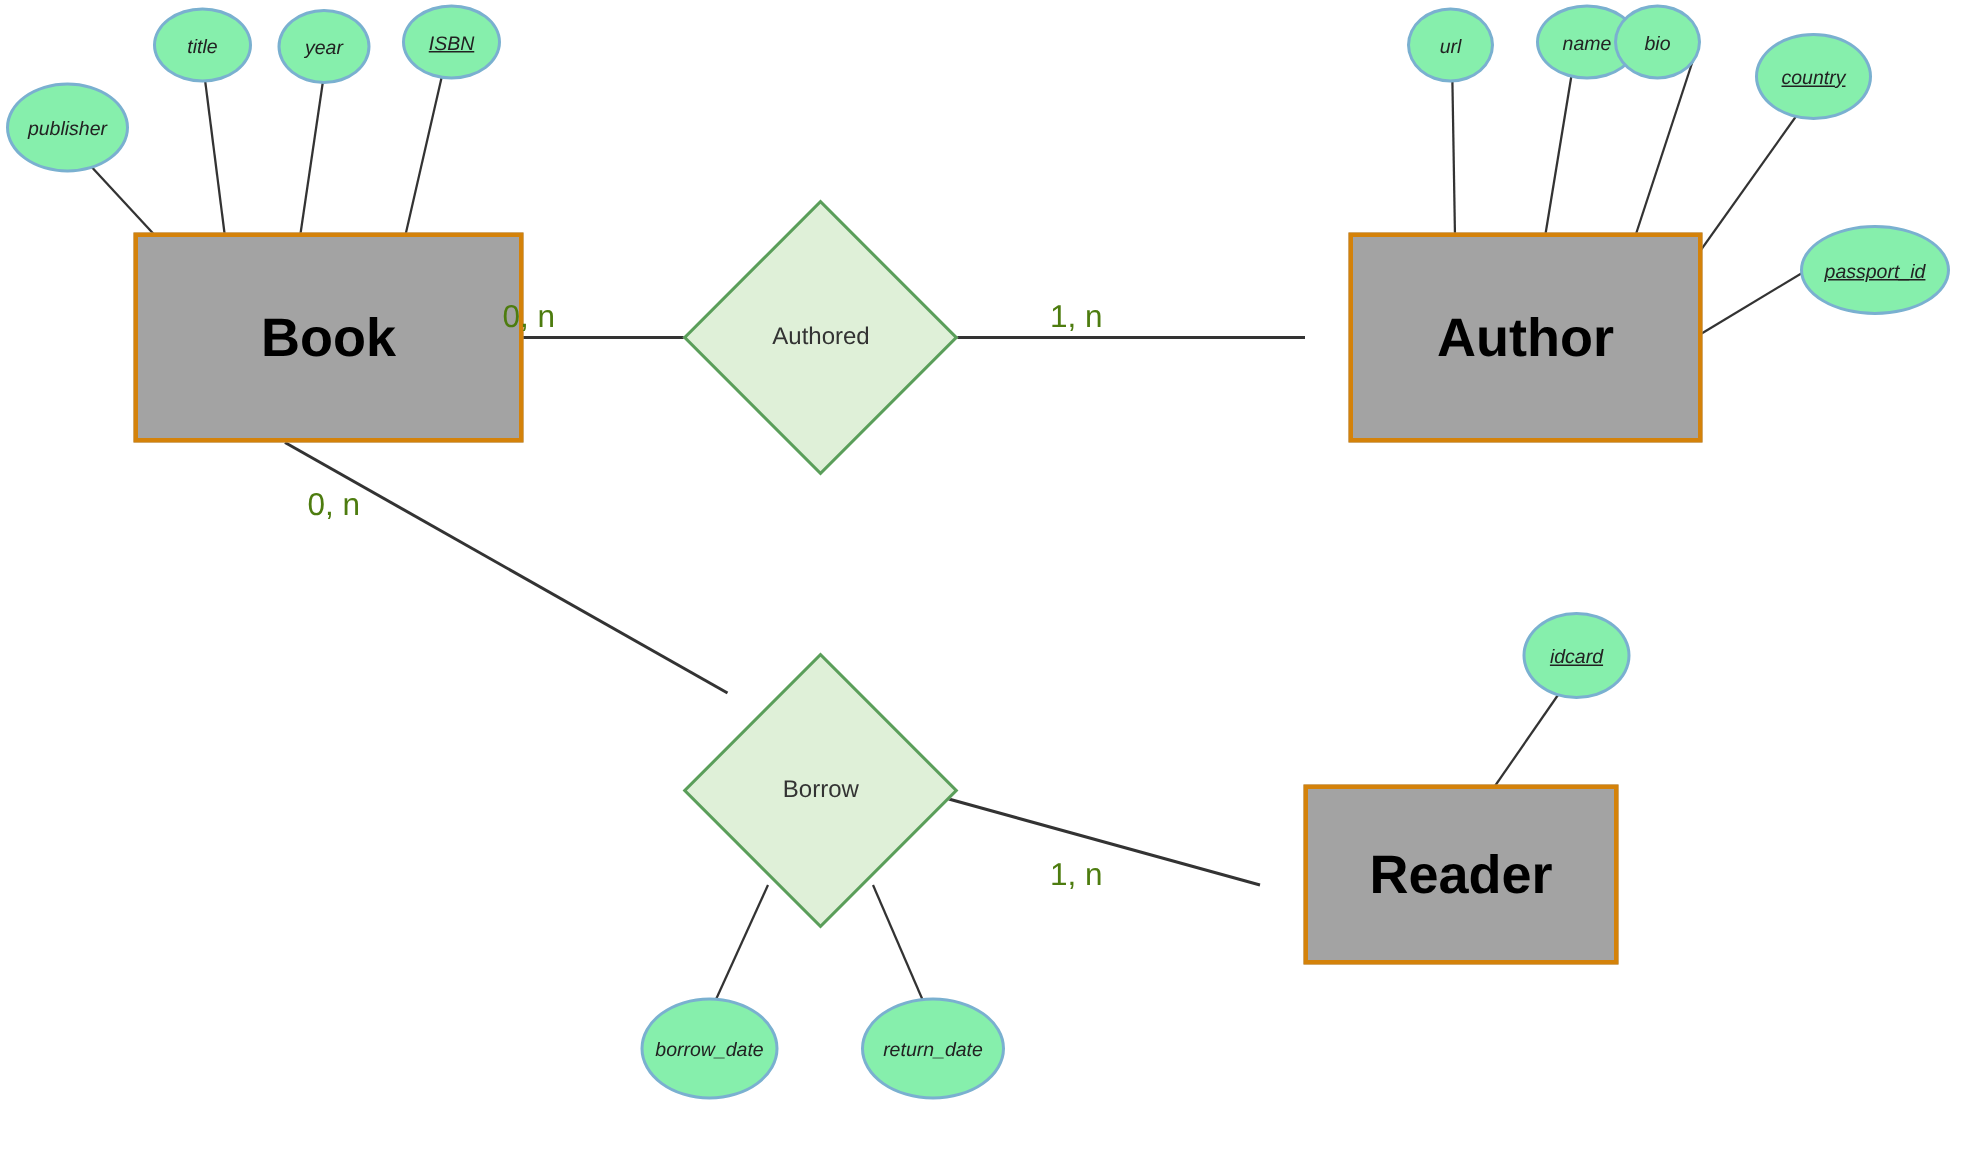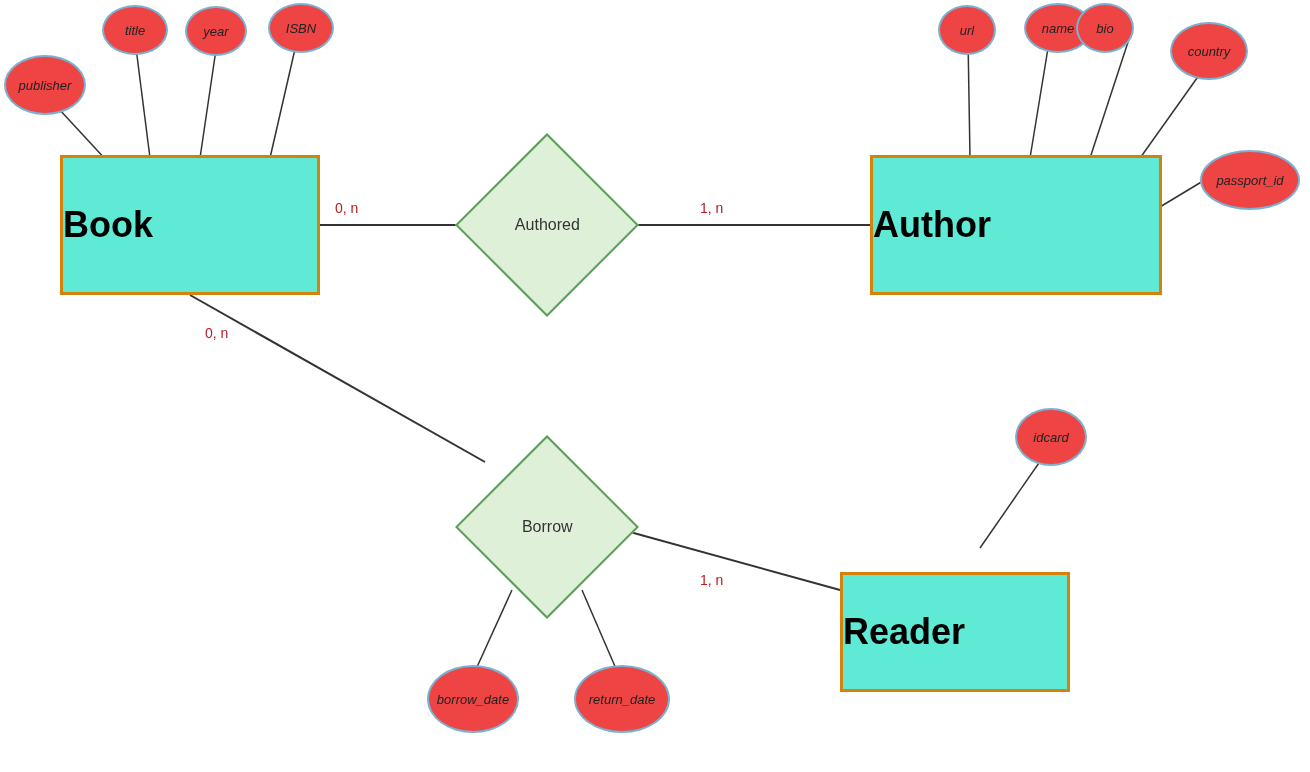--- a/index.html
+++ b/index.html
@@ -12,25 +12,26 @@
       position: relative;
     }
     svg {
       position: absolute;
       top: 0; left: 0;
       width: 1310px;
       height: 772px;
     }
     .entity-box {
       position: absolute;
-      background: #5eead4;
+      background: #a3a3a3;
       border: 3px solid #d4820a;
       display: flex;
       align-items: center;
-      justify-content: flex-start;
+      justify-content: center;
+      margin-left: 29px;
     }
     .entity-box span {
       font-size: 36px;
       font-weight: bold;
       color: #000;
     }
     .relation-diamond {
       position: absolute;
       background: #dff0d8;
       border: 2px solid #5a9e5a;
@@ -39,39 +40,40 @@
       justify-content: center;
       transform: rotate(45deg);
     }
     .relation-label {
       transform: rotate(-45deg);
       font-size: 16px;
       color: #333;
     }
     .attr-circle {
       position: absolute;
-      background: #ef4444;
+      background: #86efac;
       border: 2px solid #7ab0d0;
       border-radius: 50%;
       display: flex;
       align-items: center;
       justify-content: center;
     }
     .attr-circle span {
       font-size: 13px;
       font-style: italic;
       color: #222;
     }
     .attr-circle.key span {
+      text-decoration: underline;
       text-align: right;
     }
     .cardinality {
       position: absolute;
-      font-size: 14px;
-      color: #b91c1c;
+      font-size: 21px;
+      color: #4d7c0f;
     }
   </style>
 </head>
 <body>
 
 <svg id="diagram-svg" xmlns="http://www.w3.org/2000/svg">
 
   <line x1="46" y1="95" x2="120" y2="175" stroke="#333" stroke-width="1.5"></line>
 
   <line x1="135" y1="40" x2="150" y2="158" stroke="#333" stroke-width="1.5"></line>
@@ -102,25 +104,25 @@
 
   <line x1="190" y1="295" x2="485" y2="462" stroke="#333" stroke-width="2"></line>
 
   <line x1="612" y1="527" x2="840" y2="590" stroke="#333" stroke-width="2"></line>
 </svg>
 
 <div class="entity-box" style="left:60px; top:155px; width:260px; height:140px;">
   <span>Book</span>
 </div>
 
-<div class="entity-box" style="left:870px; top:155px; width:292px; height:140px;">
+<div class="entity-box" style="left:870px; top:155px; width:236px; height:140px;">
   <span>Author</span>
 </div>
 
-<div class="entity-box" style="left:840px; top:572px; width:230px; height:120px;">
+<div class="entity-box" style="left:840px; top:523px; width:210px; height:120px;">
   <span>Reader</span>
 </div>
 
 <div class="relation-diamond" style="left:482px; top:160px; width:130px; height:130px;">
   <span class="relation-label">Authored</span>
 </div>
 
 <div class="relation-diamond" style="left:482px; top:462px; width:130px; height:130px;">
   <span class="relation-label">Borrow</span>
 </div>

